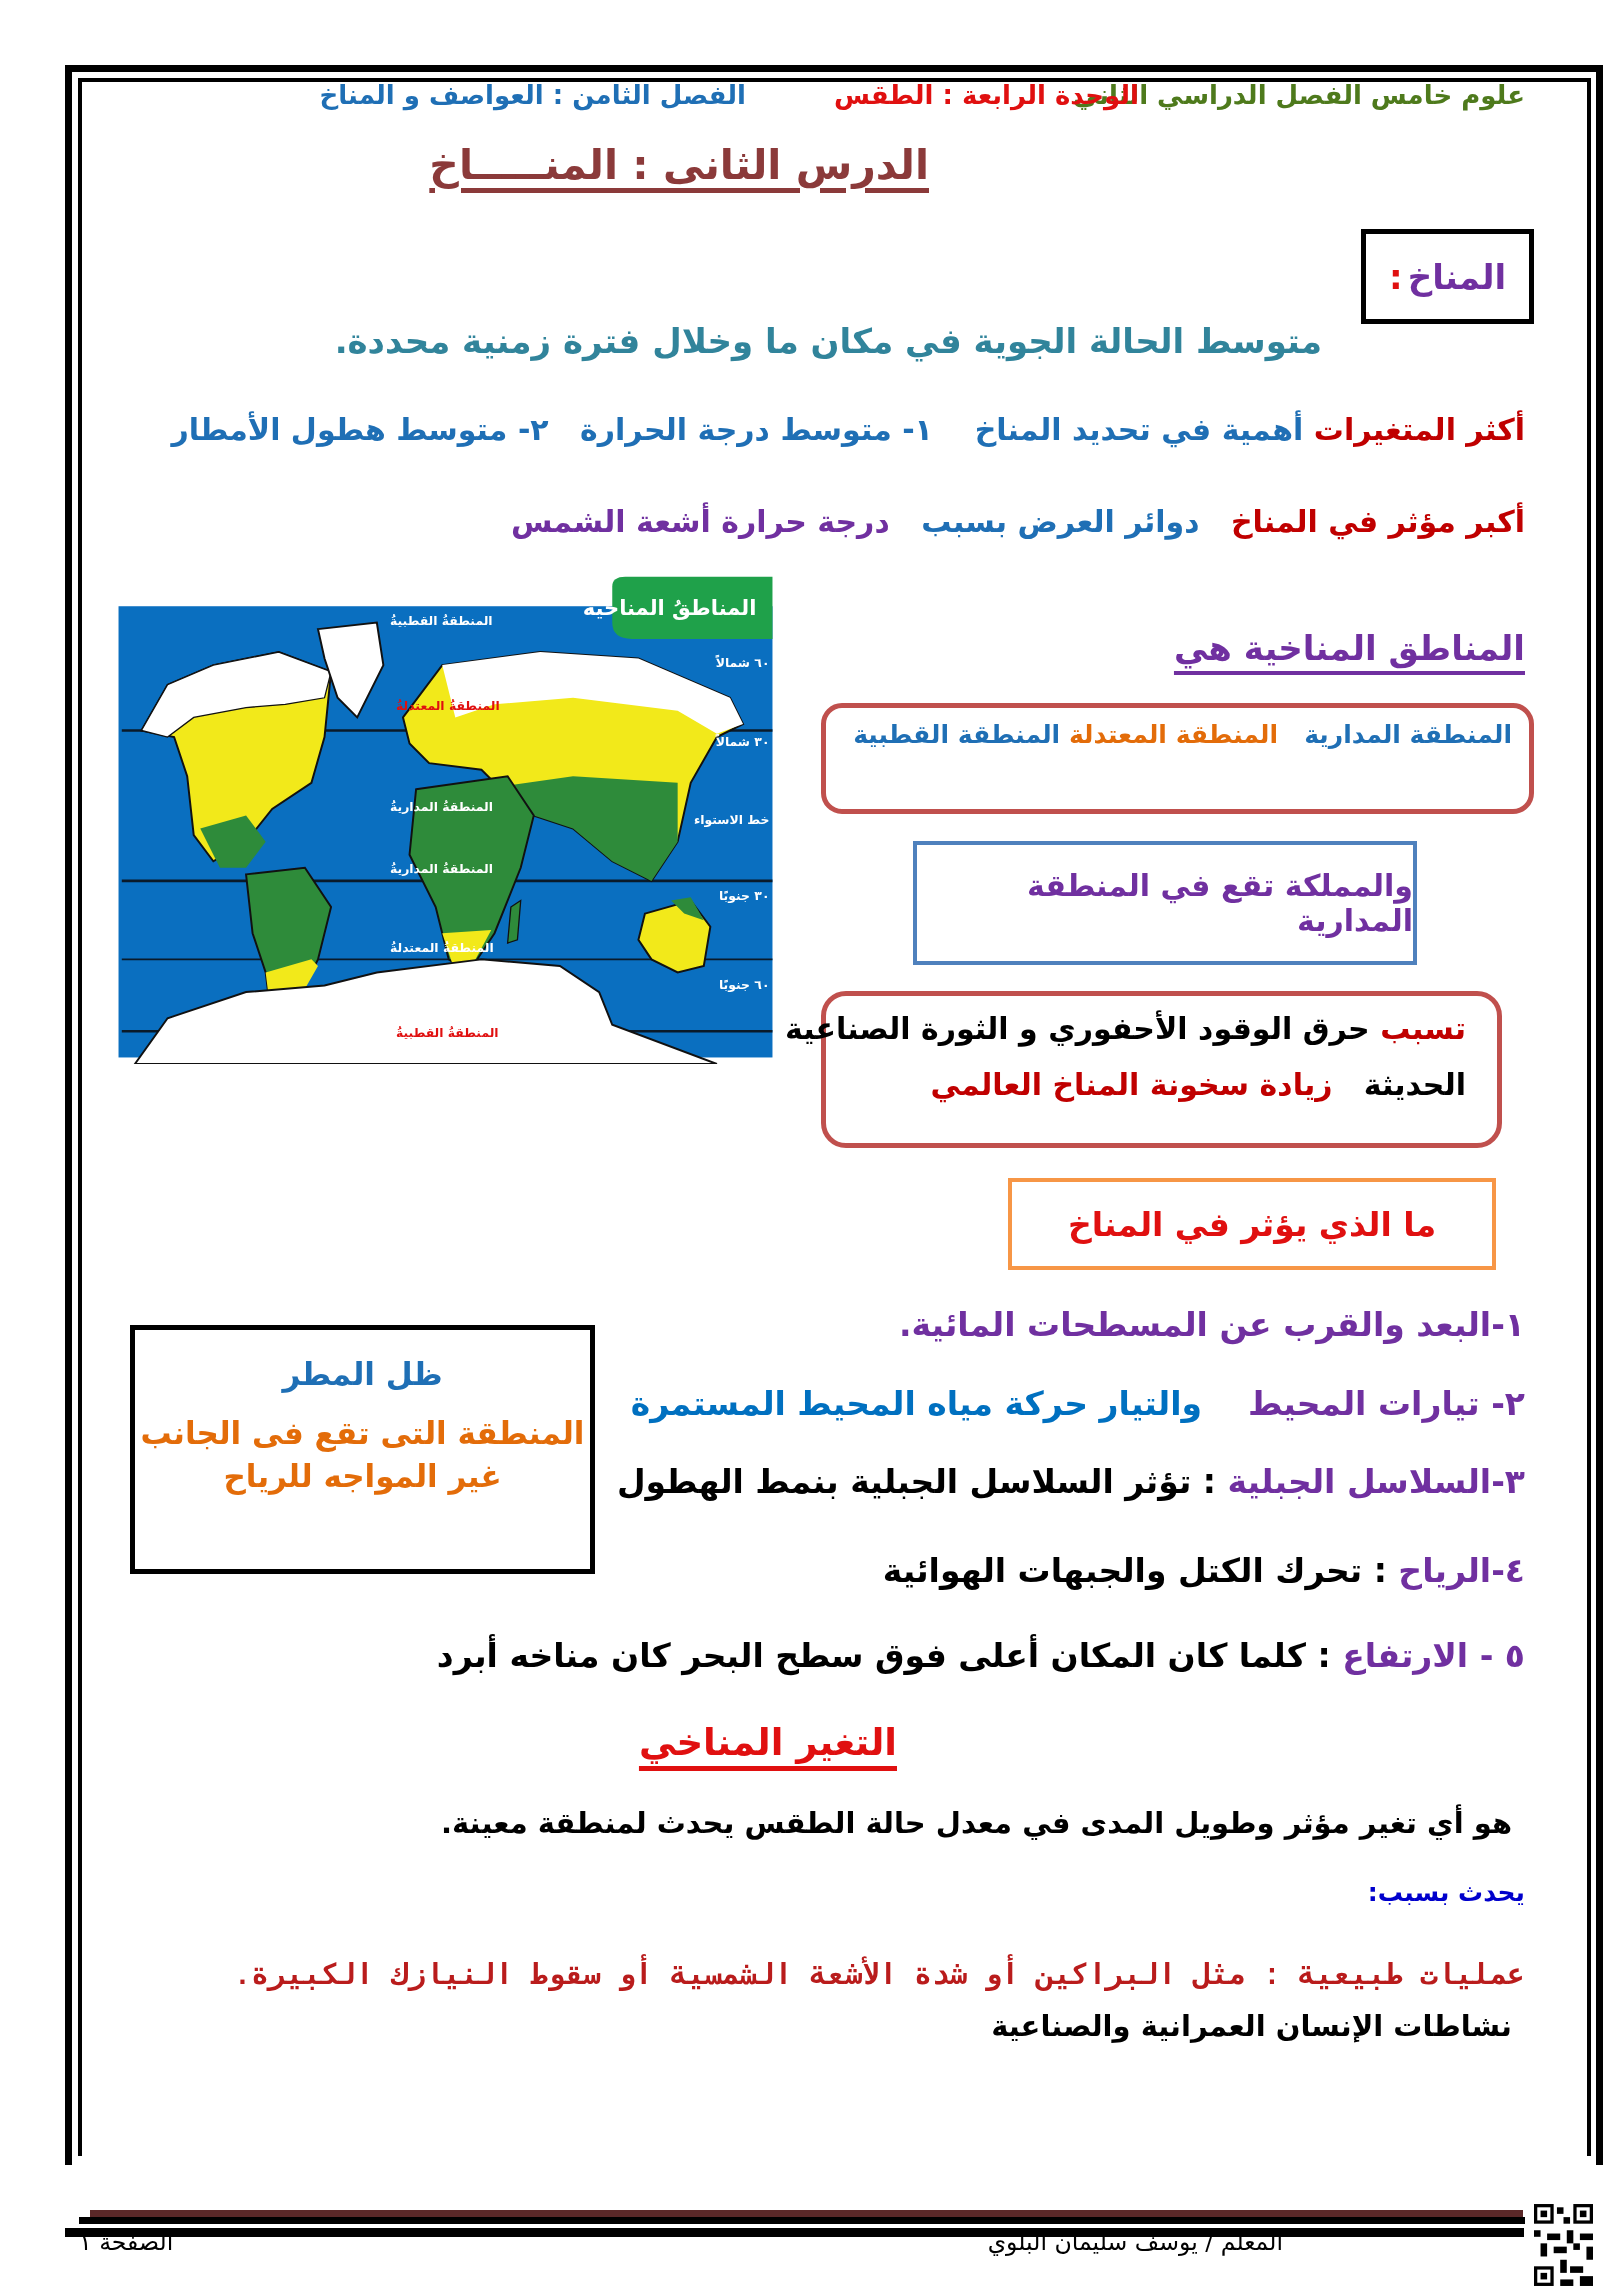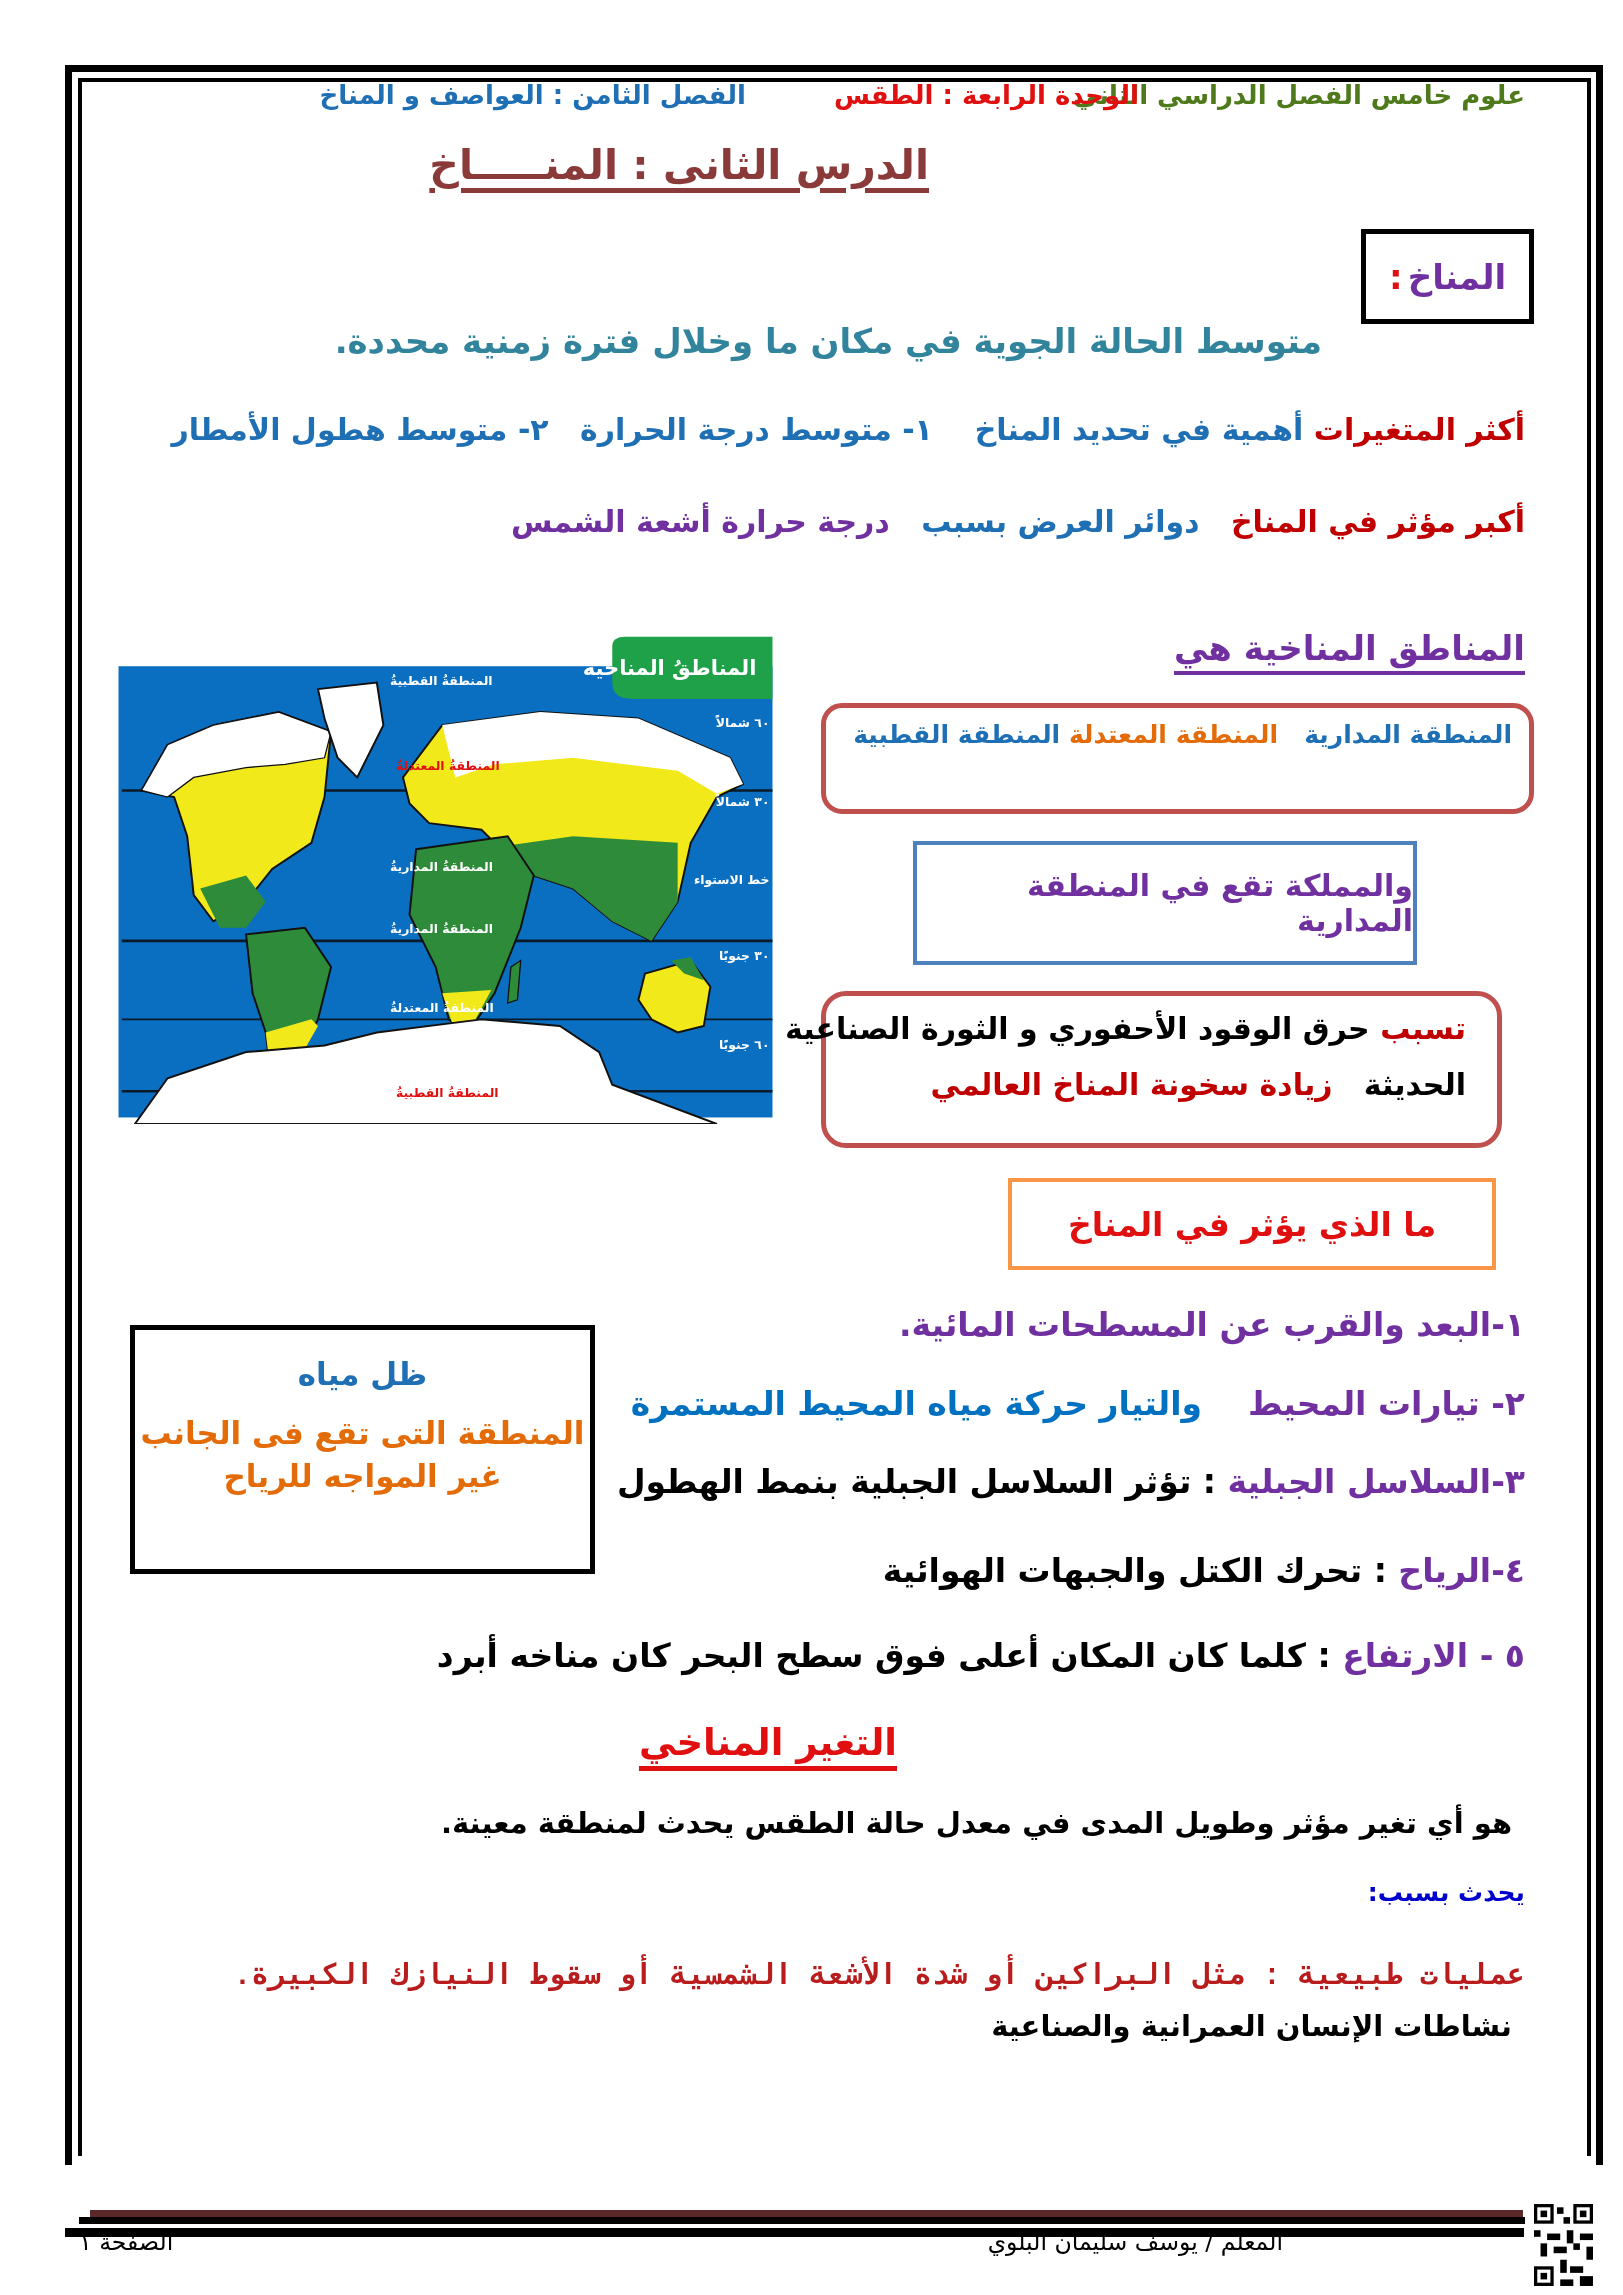--- a/index.html
+++ b/index.html
@@ -37,21 +37,21 @@
   .rain-desc { font-size:31px; color:#e36c09; margin-top:19.6px; line-height:1.4; }
   .cc-title { top:1721px; right:726px; font-size:37px; color:#e01010; text-decoration:underline; text-decoration-thickness:4.6px; text-underline-offset:10.5px; white-space:nowrap; }
   .cc-def { top:1806px; right:111px; font-size:29px; color:#000; white-space:nowrap; }
   .cc-cause-label { top:1878px; right:98px; font-size:25px; color:#0000cc; white-space:nowrap; }
   .cc-natural { top:1957px; right:98px; font-size:29px; color:#b91c1c; white-space:nowrap;font-family:Liberation Mono, monospace; }
   .cc-human { top:2009px; right:111px; font-size:29px; color:#000; white-space:nowrap; }
   .footer-teacher { top:2228px; right:340px; font-size:23.6px; color:#000; font-weight:normal; white-space:nowrap; }
   .footer-page { top:2228px; left:79px; font-size:23.6px; color:#000; font-weight:normal; white-space:nowrap; }
   .qr { left:1534px; top:2204px; width:59px; height:82px; }
   
-  .map { left:115px; top:627px; width:661px; height:497px; }
+  .map { left:115px; top:567px; width:661px; height:497px; }
   .map-label { position:absolute; font-size:12.4px; color:#fff; font-weight:bold; white-space:nowrap; direction:rtl; }
   .map-label.red { color:#e01010; }
 </style>
 </head>
 <body>
 
 <div class="abs frame-outer"></div>
 <div class="abs frame-inner"></div>
 <div class="abs bottom-rule-1"></div>
 <div class="abs bottom-rule-2"></div>
@@ -177,21 +177,21 @@
 <div class="abs factor f4">
   <span class="purple">٤-الرياح</span>
   <span class="black"> :  تحرك الكتل والجبهات الهوائية</span>
 </div>
 <div class="abs factor f5">
   <span class="purple">٥ -  الارتفاع</span>
   <span class="black"> : كلما كان المكان أعلى فوق سطح البحر كان مناخه أبرد</span>
 </div>
 
 <div class="abs rain-box">
-  <div class="rain-title">ظل مياه</div>
+  <div class="rain-title">ظل المطر</div>
   <div class="rain-desc">
     <div>المنطقة التى تقع فى الجانب</div>
     <div>غير المواجه للرياح</div>
   </div>
 </div>
 
 <div class="abs cc-title">التغير المناخي</div>
 <div class="abs cc-def">هو أي تغير مؤثر وطويل المدى  في معدل حالة الطقس يحدث لمنطقة معينة.</div>
 <div class="abs cc-cause-label">يحدث بسبب:</div>
 <div class="abs cc-natural">عمليات طبيعية : مثل البراكين أو شدة الأشعة الشمسية  أو سقوط النيازك الكبيرة.</div>

